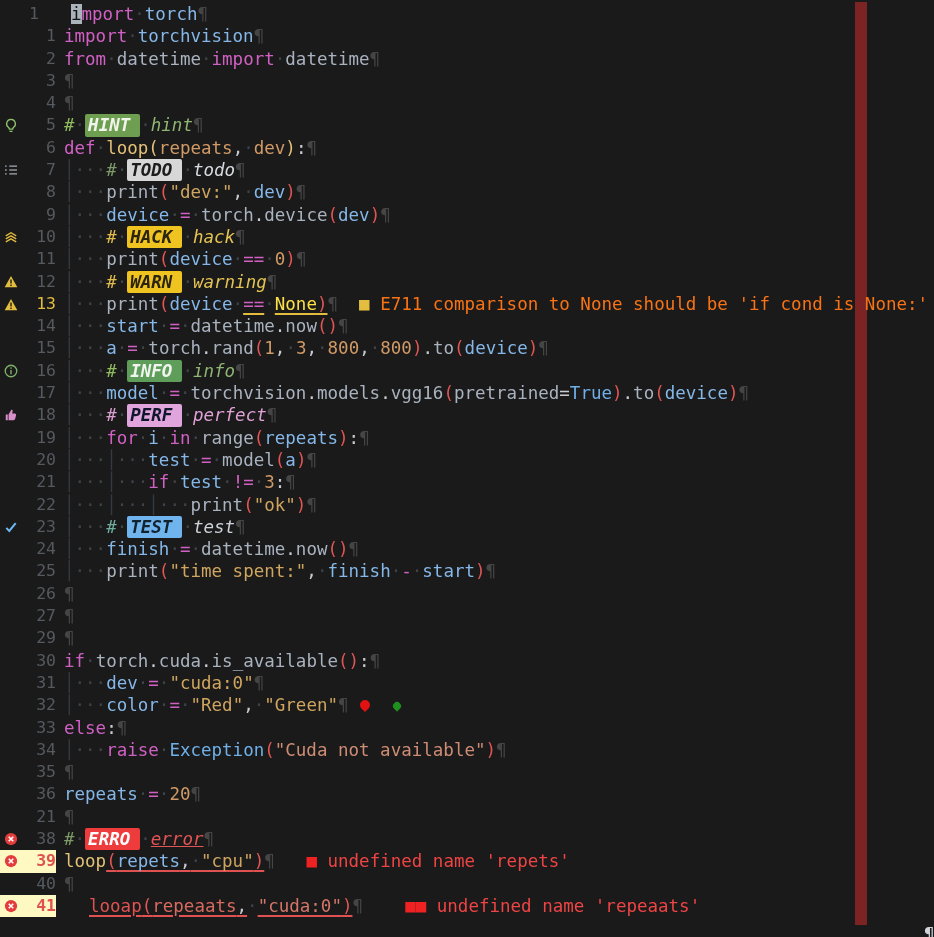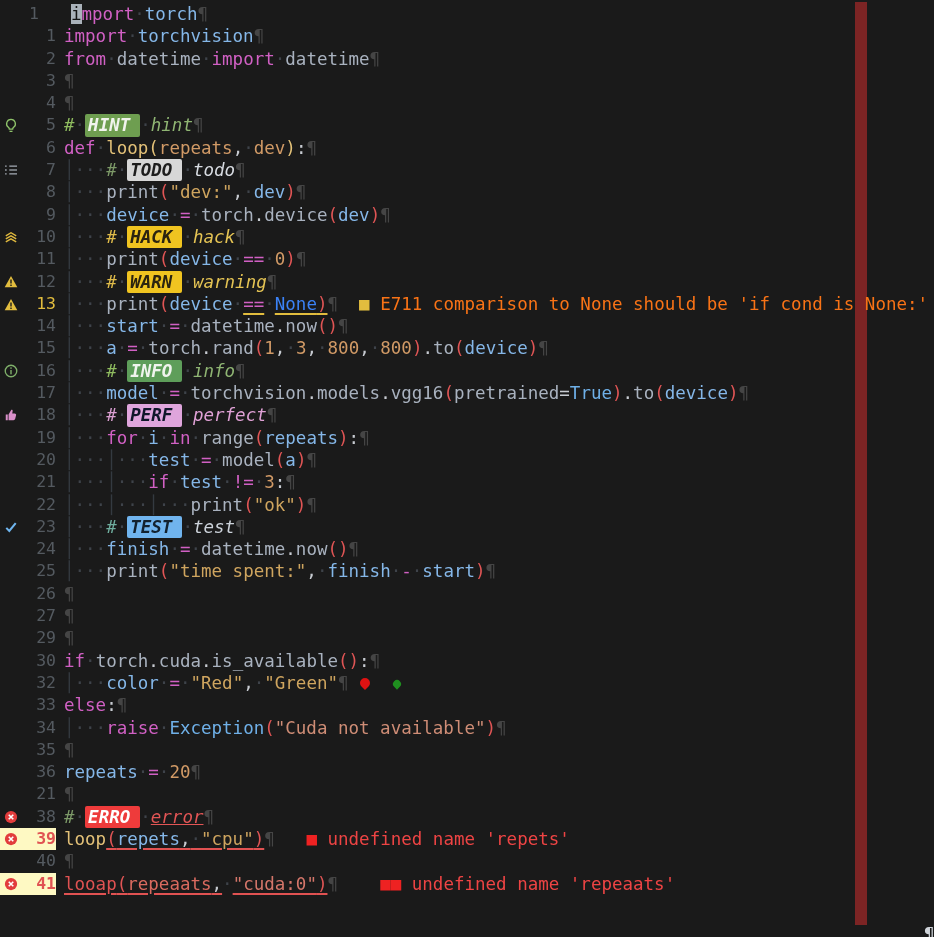--- a/index.html
+++ b/index.html
@@ -11,23 +11,23 @@
   .sign svg{display:block;}
   .num{flex:0 0 34px;text-align:right;color:#545a60;font-size:16.5px;}
   .num.left{text-align:left;padding-left:7px;}
   .num.warn{color:#e2bd3e;}
   .num.err{color:#e05252;font-weight:bold;}
   .errline .sign,.errline .num{background:#fef9c3;}
   .code{flex:1;padding-left:8px;overflow:visible;}
   .seg{display:inline;}
   .kw{color:#d160c4;} .op{color:#d160c4;}
   .id{color:#a9b2bf;} .var{color:#85b7e8;} .prm{color:#d19a66;}
-  .fn{color:#e3c178;} .fnred{color:#e05252;} .idred{color:#d96a5f;}
+  .fn{color:#e3c178;} .fnred{color:#e05252;margin-left:25px;} .idred{color:#d96a5f;}
   .str{color:#cfa55f;} .str2{color:#cf8d76;} .strred{color:#d4766a;}
-  .num-lit{color:#d19a66;} .none{color:#3b82f6;} .tru{color:#6fb0e8;} .exc{color:#6fb0e8;}
+  .num-lit{color:#d19a66;} .none{color:#fde047;} .tru{color:#6fb0e8;} .exc{color:#6fb0e8;}
   .pr{color:#e05555;} .pj{color:#e3c178;} .pn{color:#c8ccd2;}
   .cm{color:#7c9a6d;font-style:italic;}
   .eol{color:#454545;} .wd{color:#3e434a;} .ig{color:#343a41;} .sp{color:transparent;}
   .cur{background:#aab2ba;color:#141414;}
   .h-g{color:#7d9a68;font-style:italic;} .h-gn{color:#8fbc5f;font-style:italic;}
   .h-y{color:#e0bc4a;font-style:italic;} .h-p{color:#dba0d2;font-style:italic;} .h-t{color:#6fae9f;font-style:italic;}
   .badge{display:inline-block;font-weight:bold;font-style:italic;padding:0 10px 0 3px;border-radius:2px;}
   .badge-hint{background:#6e9e50;color:#f2f4ee;} .badge-todo{background:#d7d7d7;color:#1d1d1d;}
   .badge-hack,.badge-warn{background:#f0c420;color:#2b2410;}
   .badge-info{background:#5e9e5a;color:#f0f4ee;} .badge-perf{background:#dfa5dc;color:#0f172a;}
@@ -107,20 +107,21 @@
       <div class="row"><div class="sign"></div><div class="num">22</div><div class="code"><span class="seg ig">│</span><span class="seg wd">···</span><span class="seg ig">│</span><span class="seg wd">···</span><span class="seg ig">│</span><span class="seg wd">···</span><span class="seg id">print</span><span class="seg pr">(</span><span class="seg str">"ok"</span><span class="seg pr">)</span><span class="seg eol">¶</span></div></div>
       <div class="row"><div class="sign"><svg width="14" height="12" viewBox="0 0 16 14">
             <path d="M2.5 8l3.5 3.5L13.5 2.5" fill="none" stroke="#6fb5ef" stroke-width="2.4"></path>
           </svg></div><div class="num">23</div><div class="code"><span class="seg ig">│</span><span class="seg wd">···</span><span class="seg h-t">#</span><span class="seg wd">·</span><span class="seg badge badge-test">TEST</span><span class="seg wd">·</span><span class="seg k-test">test</span><span class="seg eol">¶</span></div></div>
       <div class="row"><div class="sign"></div><div class="num">24</div><div class="code"><span class="seg ig">│</span><span class="seg wd">···</span><span class="seg var">finish</span><span class="seg wd">·</span><span class="seg op">=</span><span class="seg wd">·</span><span class="seg id">datetime</span><span class="seg pn">.</span><span class="seg id">now</span><span class="seg pr">(</span><span class="seg pr">)</span><span class="seg eol">¶</span></div></div>
       <div class="row"><div class="sign"></div><div class="num">25</div><div class="code"><span class="seg ig">│</span><span class="seg wd">···</span><span class="seg id">print</span><span class="seg pr">(</span><span class="seg str">"time spent:"</span><span class="seg pn">,</span><span class="seg wd">·</span><span class="seg var">finish</span><span class="seg wd">·</span><span class="seg op">-</span><span class="seg wd">·</span><span class="seg var">start</span><span class="seg pr">)</span><span class="seg eol">¶</span></div></div>
       <div class="row"><div class="sign"></div><div class="num">26</div><div class="code"><span class="seg eol">¶</span></div></div>
       <div class="row"><div class="sign"></div><div class="num">27</div><div class="code"><span class="seg eol">¶</span></div></div>
       <div class="row"><div class="sign"></div><div class="num">29</div><div class="code"><span class="seg eol">¶</span></div></div>
       <div class="row"><div class="sign"></div><div class="num">30</div><div class="code"><span class="seg kw">if</span><span class="seg wd">·</span><span class="seg id">torch</span><span class="seg pn">.</span><span class="seg id">cuda</span><span class="seg pn">.</span><span class="seg id">is_available</span><span class="seg pr">(</span><span class="seg pr">)</span><span class="seg pn">:</span><span class="seg eol">¶</span></div></div>
+      <div class="row"><div class="sign"></div><div class="num">31</div><div class="code"><span class="seg ig">│</span><span class="seg wd">···</span><span class="seg var">dev</span><span class="seg wd">·</span><span class="seg op">=</span><span class="seg wd">·</span><span class="seg str">"cuda:0"</span><span class="seg eol">¶</span></div></div>
       <div class="row"><div class="sign"></div><div class="num">32</div><div class="code"><span class="seg ig">│</span><span class="seg wd">···</span><span class="seg var">color</span><span class="seg wd">·</span><span class="seg op">=</span><span class="seg wd">·</span><span class="seg str">"Red"</span><span class="seg pn">,</span><span class="seg wd">·</span><span class="seg str">"Green"</span><span class="seg eol">¶</span><span class="seg sp"> </span><span class="drop drop-red"></span><span class="seg sp">  </span><span class="drop drop-green"></span></div></div>
       <div class="row"><div class="sign"></div><div class="num">33</div><div class="code"><span class="seg kw">else</span><span class="seg pn">:</span><span class="seg eol">¶</span></div></div>
       <div class="row"><div class="sign"></div><div class="num">34</div><div class="code"><span class="seg ig">│</span><span class="seg wd">···</span><span class="seg kw">raise</span><span class="seg wd">·</span><span class="seg exc">Exception</span><span class="seg pr">(</span><span class="seg str2">"Cuda not available"</span><span class="seg pr">)</span><span class="seg eol">¶</span></div></div>
       <div class="row"><div class="sign"></div><div class="num">35</div><div class="code"><span class="seg eol">¶</span></div></div>
       <div class="row"><div class="sign"></div><div class="num">36</div><div class="code"><span class="seg var">repeats</span><span class="seg wd">·</span><span class="seg op">=</span><span class="seg wd">·</span><span class="seg num-lit">20</span><span class="seg eol">¶</span></div></div>
       <div class="row"><div class="sign"></div><div class="num">21</div><div class="code"><span class="seg eol">¶</span></div></div>
       <div class="row"><div class="sign"><svg width="14" height="14" viewBox="0 0 16 16">
             <circle cx="8" cy="8" r="7" fill="#e23c3c"></circle>
             <path d="M5.4 5.4l5.2 5.2M10.6 5.4l-5.2 5.2" stroke="#fff" stroke-width="1.8"></path>
           </svg></div><div class="num">38</div><div class="code"><span class="seg h-g">#</span><span class="seg wd">·</span><span class="seg badge badge-erro">ERRO</span><span class="seg wd">·</span><span class="seg k-erro">error</span><span class="seg eol">¶</span></div></div>

